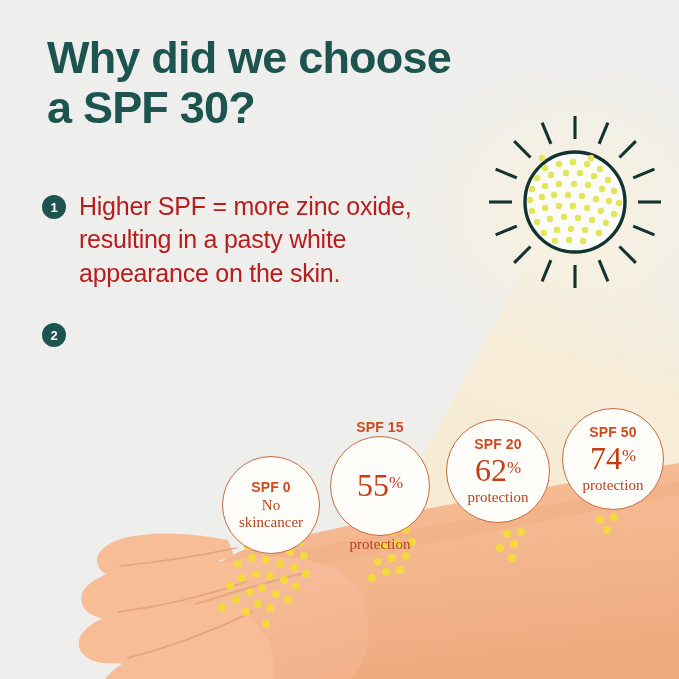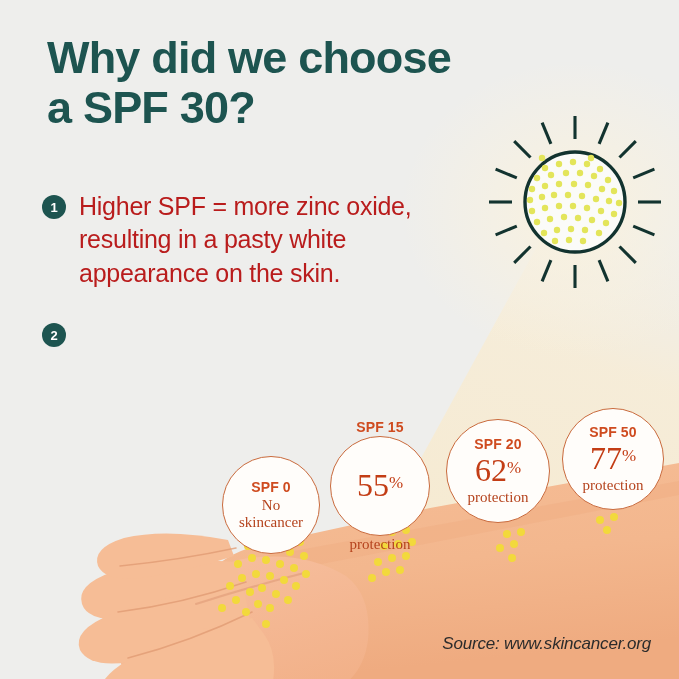--- a/index.html
+++ b/index.html
@@ -334,19 +334,18 @@
   </div>
 
   <div class="spf" id="spf30">
     <div class="spf-label">SPF 20</div>
     <div class="spf-pct"><span>62</span><span class="sym">%</span></div>
     <div class="spf-sub">protection</div>
   </div>
 
   <div class="spf" id="spf50">
     <div class="spf-label">SPF 50</div>
-    <div class="spf-pct"><span>77</span><span class="sym">%</span></div>
+    <div class="spf-pct"><span>74</span><span class="sym">%</span></div>
     <div class="spf-sub">protection</div>
   </div>
 
-  <div class="source">Source: www.skincancer.org</div>
 
 </div>
 
 </body></html>

